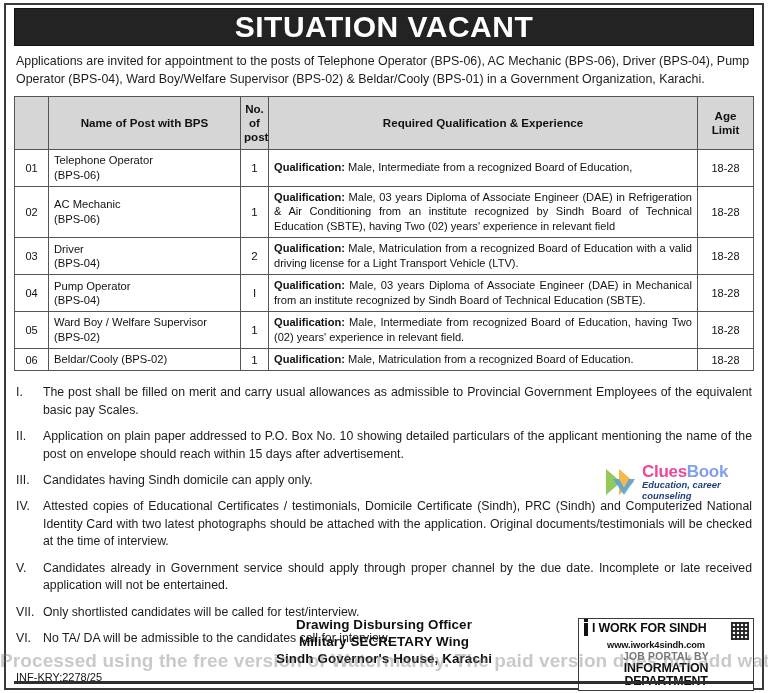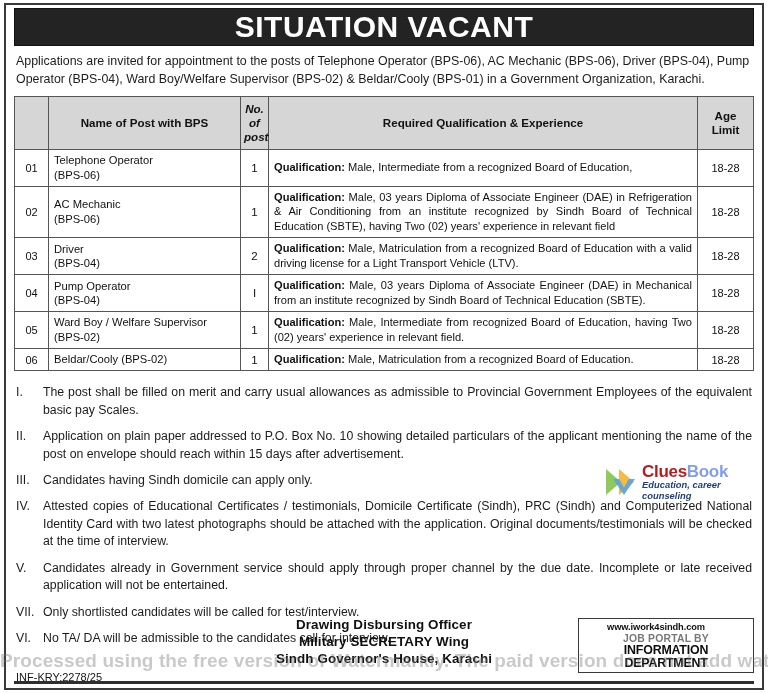--- a/index.html
+++ b/index.html
@@ -86,21 +86,21 @@
   table.jobs thead th {
     background: #d6d6d6;
     text-align: center;
     font-weight: bold;
     font-size: 11.6px;
     line-height: 1.2;
     padding: 5px 3px;
   }
   .col-sr    { width: 34px; text-align: center; }
   .col-name  { width: 192px; }
-  .col-no    { width: 28px; text-align: center; font-style: italic; }
+  .col-no    { width: 28px; text-align: center; }
   .col-qual  { width: auto; }
   .col-age   { width: 56px; text-align: center; }
 
   td.sr  { text-align: center; font-size: 11px; }
   td.no  { text-align: center; font-size: 11.5px; }
   td.age { text-align: center; font-size: 11px; white-space: nowrap; }
   td.name { line-height: 1.32; font-size: 11.2px; }
   td.qual {
     text-align: justify;
     line-height: 1.35;
@@ -286,21 +286,21 @@
     clip-path: polygon(0 0, 50% 100%, 100% 0, 72% 0, 50% 55%, 28% 0);
     opacity: 0.9;
   }
   .clues-txt { margin-left: 2px; }
   .clues-name {
     font-size: 17px;
     font-weight: bold;
     line-height: 1;
     letter-spacing: -0.3px;
   }
-  .clues-name .c1 { color: #b91c1c; }
+  .clues-name .c1 { color: #ec4899; }
   .clues-name .c2 { color: #1d4ed8; opacity: 0.55; }
   .clues-tag {
     font-size: 9.4px;
     font-style: italic;
     font-weight: bold;
     color: #1f3f7a;
     line-height: 1.1;
     margin-top: 0px;
   }
 
@@ -480,20 +480,25 @@
     <div class="footer">
       <div class="signature">
         <div>Drawing Disbursing Officer</div>
         <div>Military SECRETARY Wing</div>
         <div>Sindh Governor's House, Karachi</div>
       </div>
 
       <div class="inf-code">INF-KRY:2278/25</div>
 
       <div class="iwork">
+        <div class="iwork-top">
+          <span class="iwork-bar"></span>
+          <span class="iwork-title">I WORK FOR SINDH</span>
+          <span class="qr"></span>
+        </div>
         <div class="iwork-url">www.iwork4sindh.com</div>
         <div class="iwork-portal">JOB PORTAL BY</div>
         <div class="iwork-dept">INFORMATION DEPARTMENT</div>
       </div>
 
       <div class="bottom-rule"></div>
     </div>
 
   </div>
 

